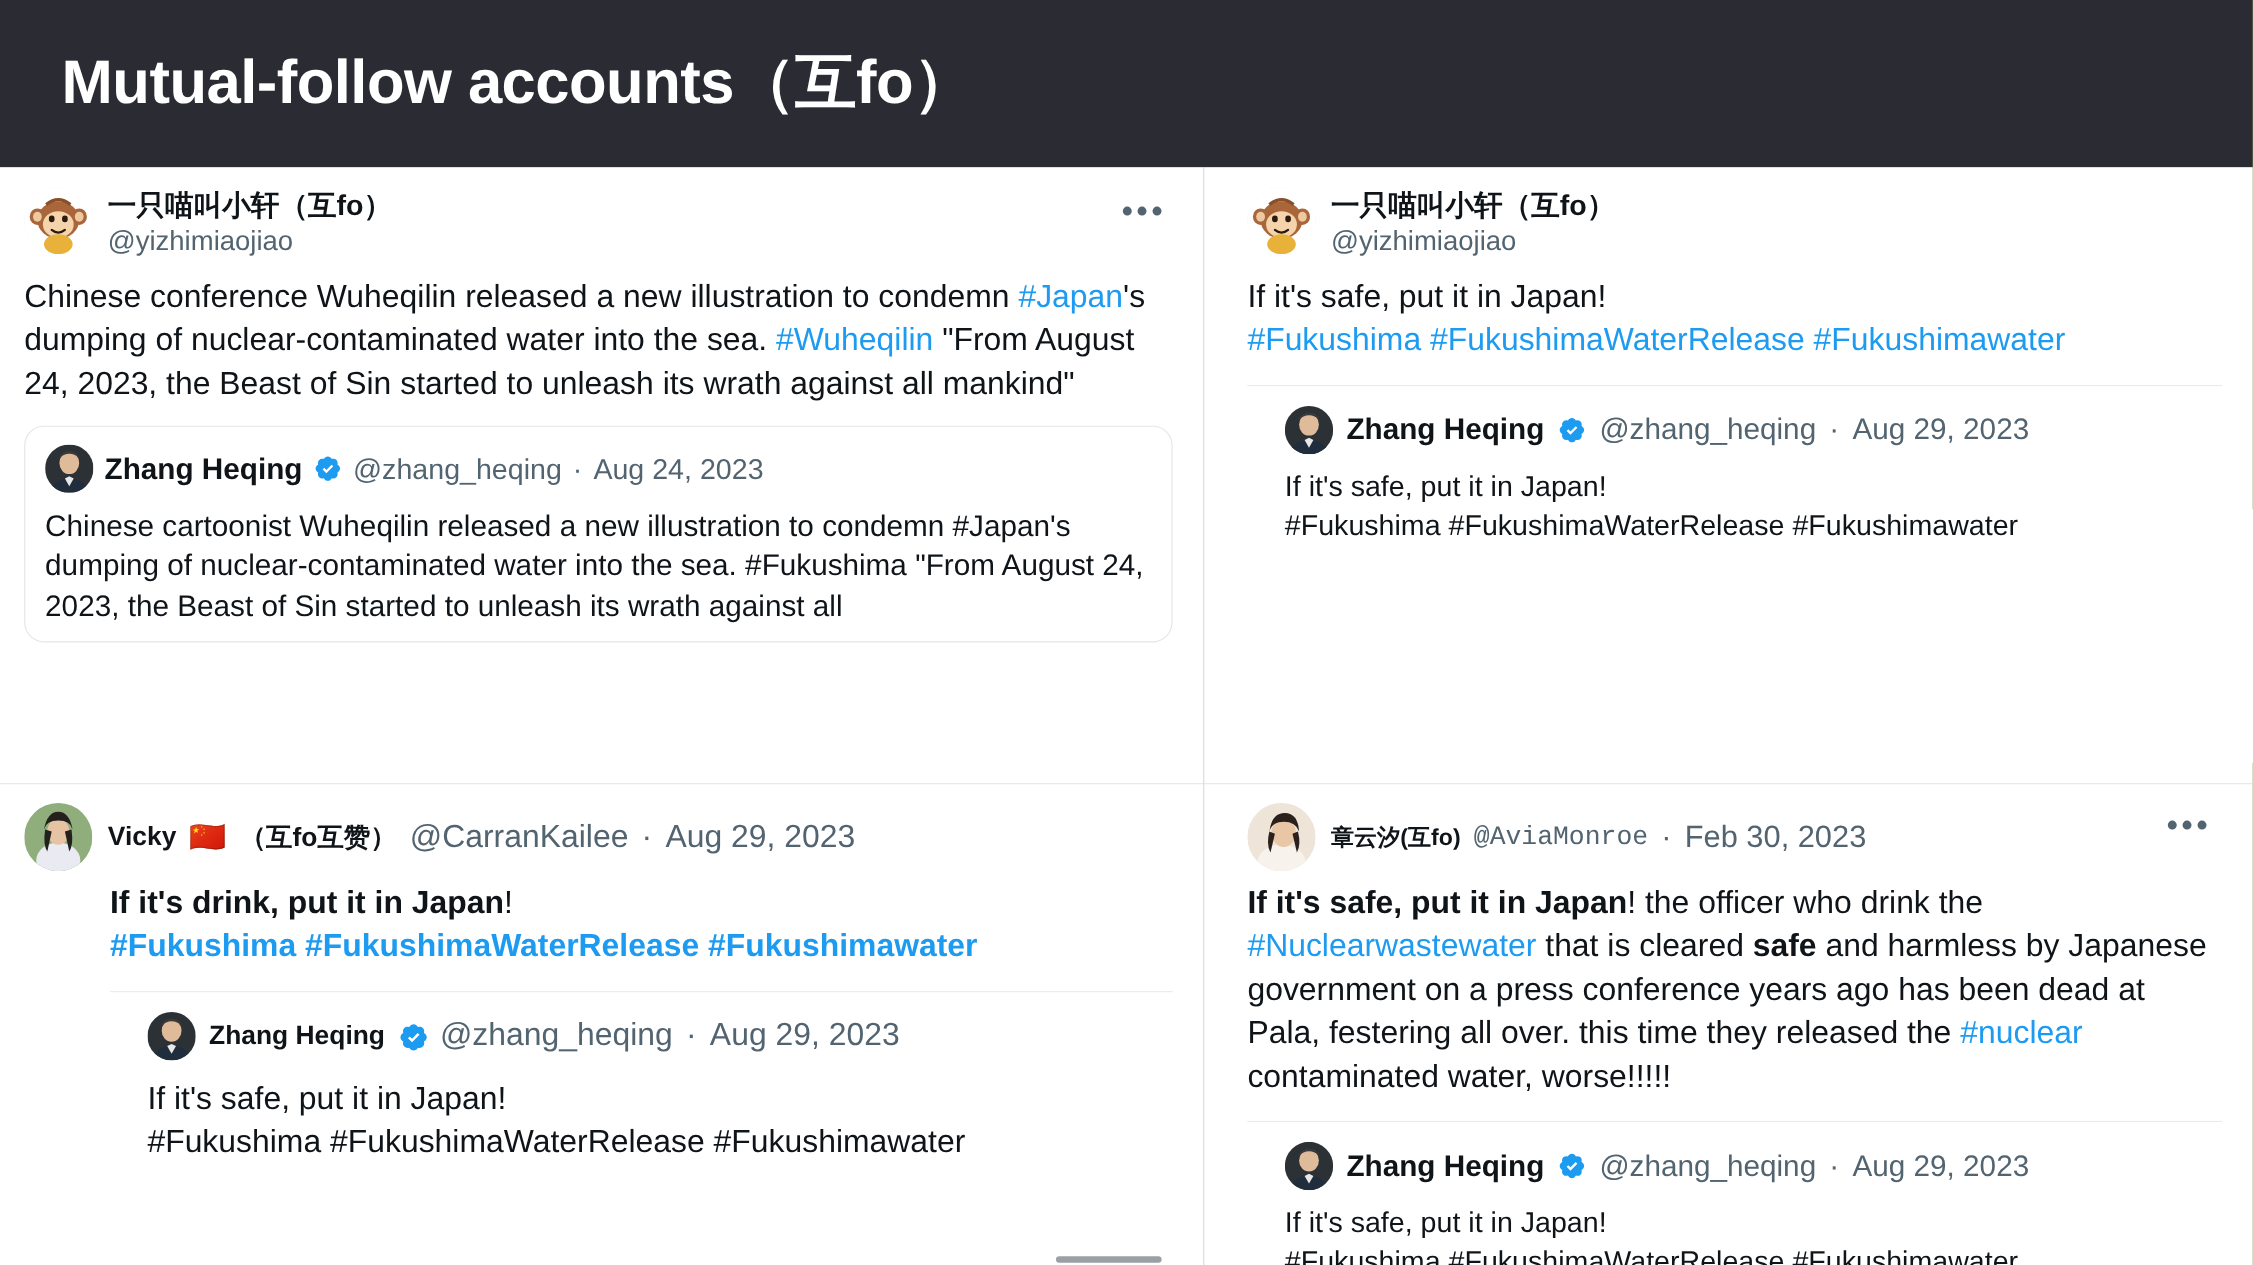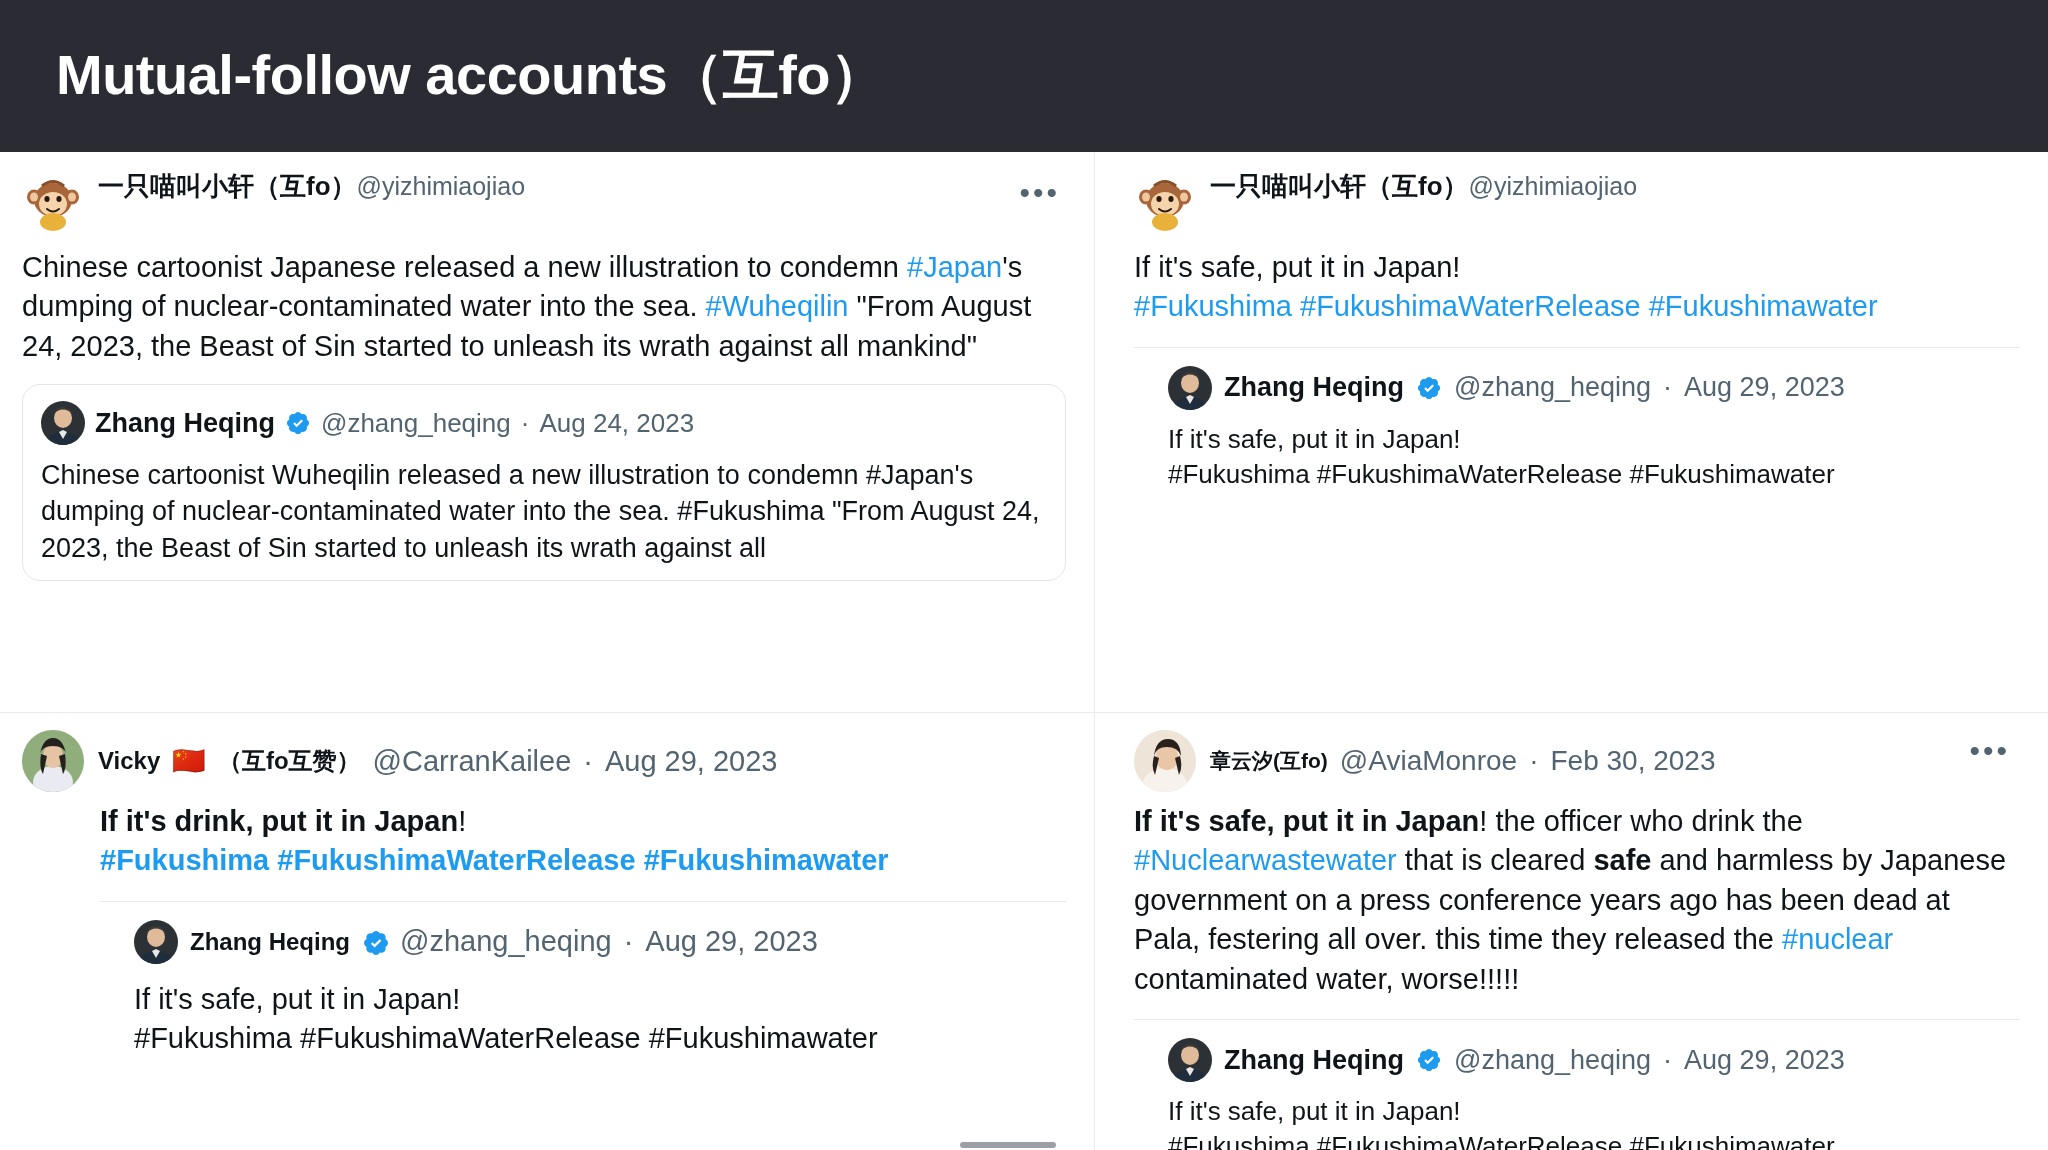--- a/index.html
+++ b/index.html
@@ -73,21 +73,21 @@
     width: 62px; height: 62px;
     border-radius: 50%;
     flex: 0 0 auto;
     overflow: hidden;
     position: relative;
     background: #f1f3f4;
   }
   .avatar.small { width: 44px; height: 44px; }
   .avatar svg { display: block; width: 100%; height: 100%; }
 
-  .names-stack { display: flex; flex-direction: row; justify-content: center; }
+  .names-stack { display: flex; flex-direction: column; justify-content: center; }
   .dname {
     font-size: 26px;
     font-weight: bold;
     color: #0f1419;
     line-height: 1.25;
     white-space: nowrap;
   }
   .handle {
     font-size: 25px;
     color: #536471;
@@ -225,21 +225,21 @@
           </svg>
         </div>
         <div class="names-stack">
           <div class="dname">一只喵叫小轩（互fo）</div>
           <div class="handle">@yizhimiaojiao</div>
         </div>
         <div class="more-dots">•••</div>
       </div>
 
       <div class="tw-body">
-        <span>Chinese cartoonist Japanese released a new illustration to condemn </span><span class="link">#Japan</span><span>'s dumping of nuclear-contaminated water into the sea. </span><span class="link">#Wuheqilin</span><span> "From August 24, 2023, the Beast of Sin started to unleash its wrath against all mankind"</span>
+        <span>Chinese conference Wuheqilin released a new illustration to condemn </span><span class="link">#Japan</span><span>'s dumping of nuclear-contaminated water into the sea. </span><span class="link">#Wuheqilin</span><span> "From August 24, 2023, the Beast of Sin started to unleash its wrath against all mankind"</span>
       </div>
 
       <div class="quote">
         <div class="quote-head">
           <div class="avatar small">
             <svg viewBox="0 0 44 44">
               <rect width="44" height="44" fill="#2c3136"></rect>
               <ellipse cx="22" cy="17" rx="9" ry="10" fill="#e0bb9a"></ellipse>
               <path d="M12 13 q10 -9 20 0 q-3 -7 -10 -7 q-7 0 -10 7z" fill="#3a3a3a"></path>
               <path d="M4 44 q4 -13 18 -13 q14 0 18 13z" fill="#1f2d3d"></path>
@@ -383,21 +383,21 @@
             <rect width="62" height="62" fill="#efe4d8"></rect>
             <ellipse cx="31" cy="54" rx="22" ry="16" fill="#f7f2ec"></ellipse>
             <ellipse cx="33" cy="27" rx="11" ry="13" fill="#e8c6a6"></ellipse>
             <path d="M20 26 q2 -17 14 -17 q12 0 13 17 q-3 -9 -14 -9 q-11 0 -13 9z" fill="#2a211c"></path>
             <path d="M20 26 q-3 12 1 19 l4 -17z" fill="#2a211c"></path>
             <path d="M46 26 q3 12 -1 19 l-4 -17z" fill="#2a211c"></path>
           </svg>
         </div>
         <div class="inline-head">
           <span class="dname-inline sm" style="font-size:21px;">章云汐(互fo)</span>
-          <span class="meta-inline sm" style="font-size:28px;">@AviaMonroe</span>
+          <span class="meta-inline sm" style="font-size:24px;font-family:Liberation Mono, monospace;">@AviaMonroe</span>
           <span class="meta-inline sm" style="font-size:28px;">·</span>
           <span class="meta-inline sm" style="font-size:28px;">Feb 30, 2023</span>
         </div>
         <div class="more-dots" style="right:10px; top:6px;">•••</div>
       </div>
 
       <div class="tw-body tight">
         <span class="bold">If it's safe, put it in Japan</span><span>! the officer who drink the </span><span class="link">#Nuclearwastewater</span><span> that is cleared </span><span class="bold">safe</span><span> and harmless by Japanese government on a press conference years ago has been dead at Pala, festering all over. this time they released the </span><span class="link">#nuclear</span><span> contaminated water, worse!!!!!</span>
       </div>
 

